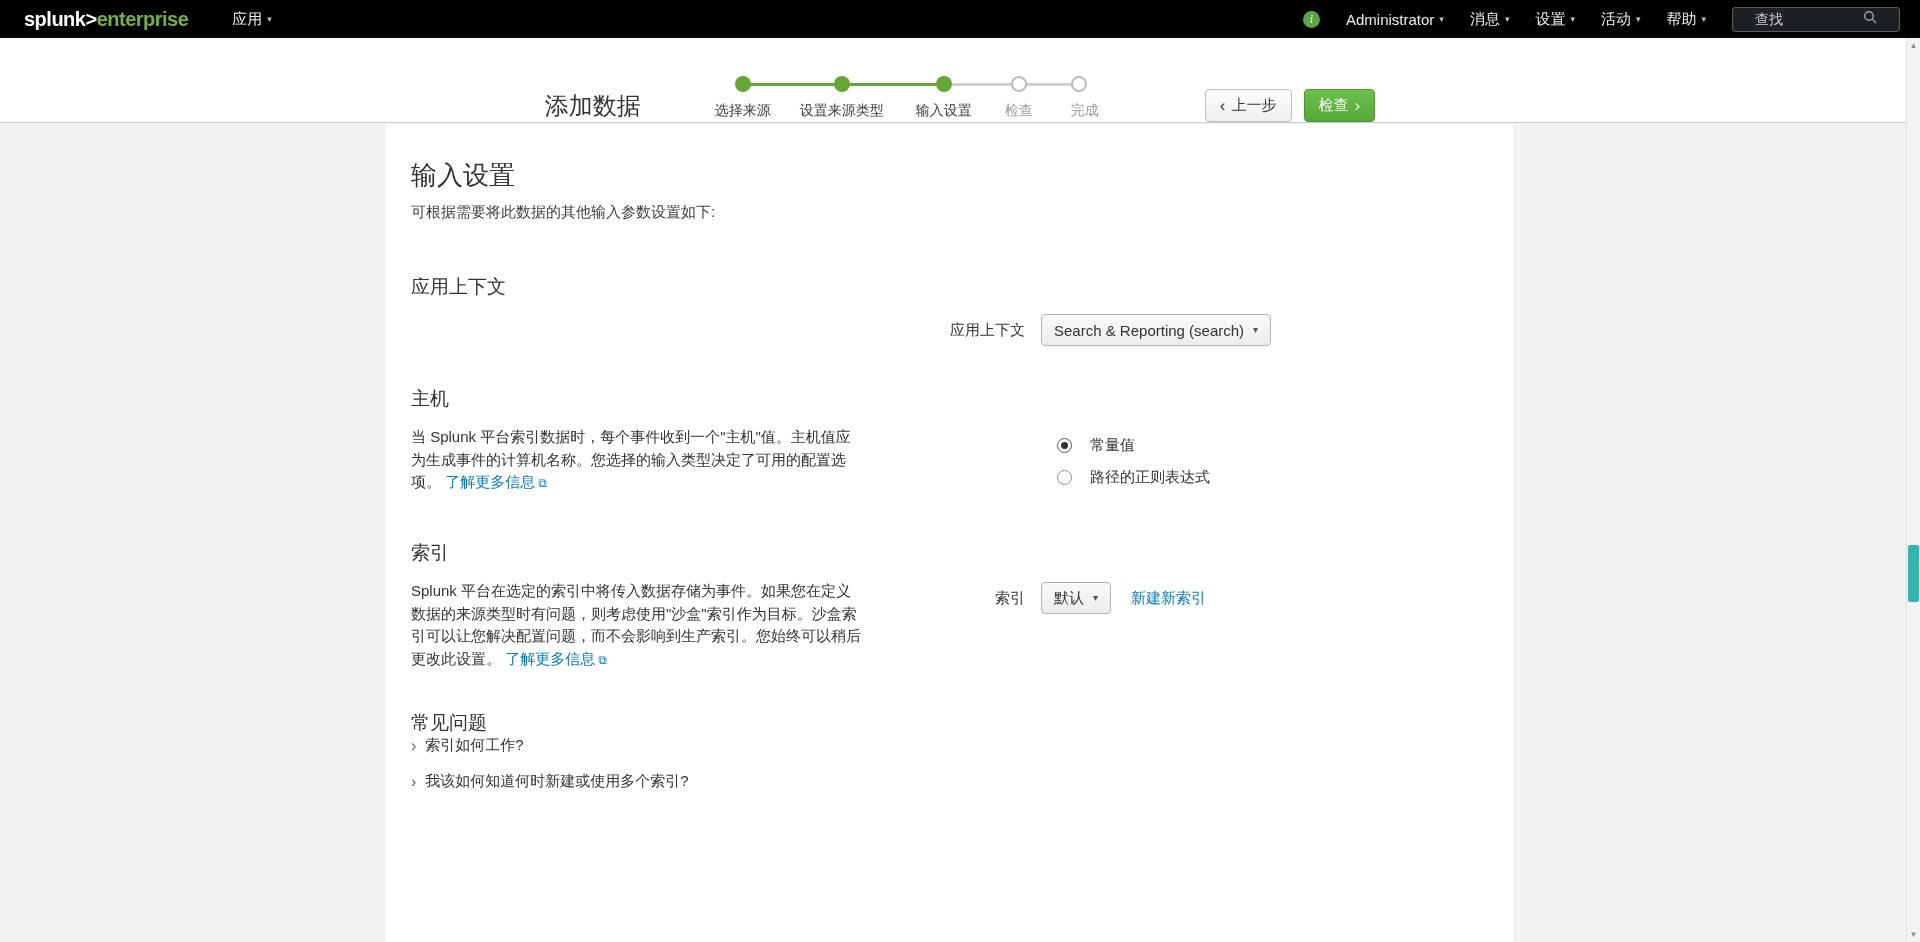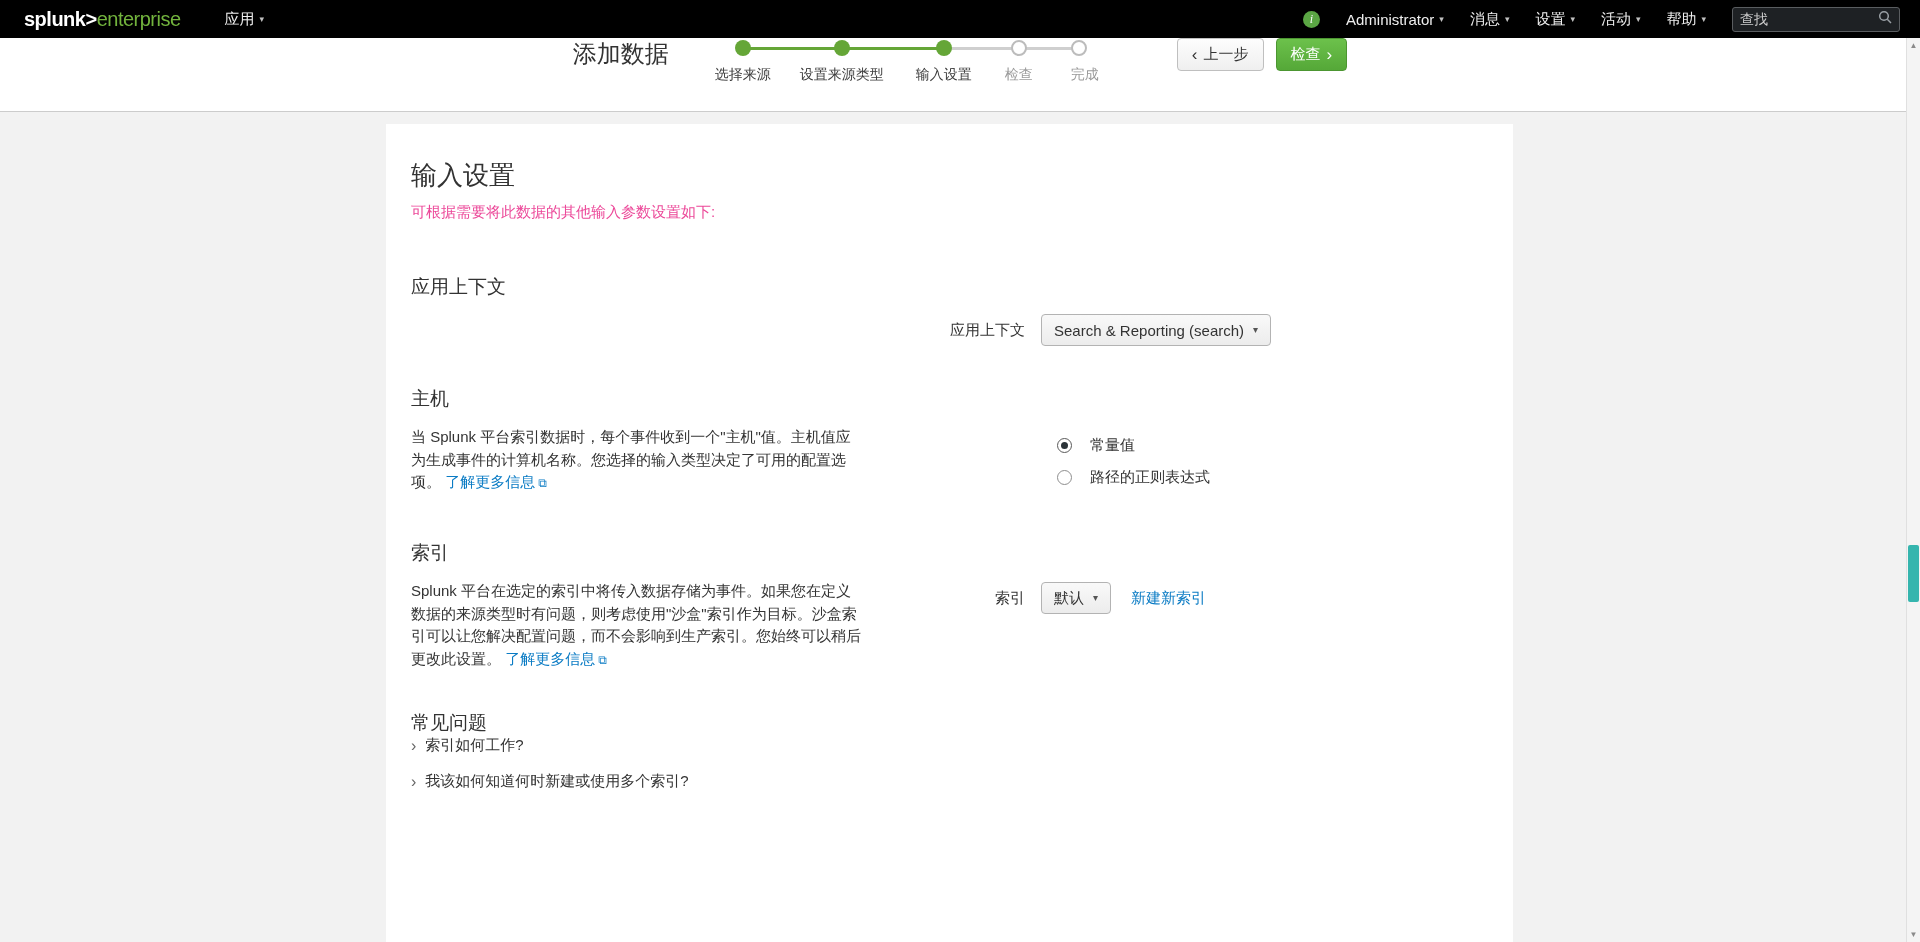--- a/index.html
+++ b/index.html
@@ -12,44 +12,44 @@
     color:#333;
   }
 
   
   .topnav {
     height:38px; background:#000; display:flex; align-items:center;
     padding:0 20px 0 24px; color:#e8e8e8;
   }
   .logo { display:flex; align-items:baseline; font-size:20px; cursor:pointer; }
   .logo-primary { color:#fff; font-weight:bold; letter-spacing:-0.5px; }
-  .logo-secondary { color:#72b33d; font-weight:400; letter-spacing:-0.5px; }
+  .logo-secondary { color:#72b33d; font-weight:700; letter-spacing:-0.5px; }
   .nav-item { display:flex; align-items:center; gap:5px; font-size:15px; color:#eee; cursor:pointer; }
   .menu-app { margin-left:44px; }
   .topnav-right { margin-left:auto; display:flex; align-items:center; gap:26px; }
   .caret { font-size:9px; color:#c0c0c0; line-height:1; }
   .info-badge {
     width:17px; height:17px; border-radius:50%; background:#5ba644; color:#fff;
     display:flex; align-items:center; justify-content:center;
     font-family:"Liberation Serif", serif; font-style:italic; font-size:12px; cursor:pointer;
   }
   .search-box {
     display:flex; align-items:center; width:168px; height:25px;
-    background:#1e2124; border:1px solid #5a5d60; border-radius:3px; padding:0 7px;
+    background:#1e2124; border:1px solid #5a5d60; border-radius:3px; padding:0 22px;
   }
   .search-box input {
     flex:1; background:transparent; border:none; outline:none;
     color:#ddd; font-size:14px; font-family:inherit; min-width:0;
   }
   .search-box input::placeholder { color:#cfcfcf; }
 
   
   .wizard-bar {
-    height:74px; background:#fff; border-bottom:1px solid #ccc;
-    display:flex; align-items:flex-start; justify-content:center; gap:36px;
+    height:85px; background:#fff; border-bottom:1px solid #ccc;
+    display:flex; align-items:flex-end; justify-content:center; gap:64px;
   }
   .wizard-title { font-size:24px; font-weight:400; color:#333; }
   .stepper { position:relative; width:436px; height:48px; }
   .dot { position:absolute; top:2px; width:16px; height:16px; border-radius:50%; z-index:2; }
   .dot[data-state="done"], .dot[data-state="current"] { background:#65a637; }
   .dot[data-state="todo"] { background:#fff; border:2px solid #bcbcbc; }
   .conn { position:absolute; top:9px; height:3px; z-index:1; }
   .conn[data-state="done"] { background:#65a637; }
   .conn[data-state="todo"] { background:#cfcfcf; }
   .d1{left:30px}.d2{left:129px}.d3{left:231px}.d4{left:306px}.d5{left:366px}
@@ -66,21 +66,21 @@
   .btn-back { background:linear-gradient(#fdfdfd,#efefef); border:1px solid #bfbfbf; color:#333; }
   .btn-next { background:linear-gradient(#6cc14b,#55a838); border:1px solid #4c9631; color:#fff; }
 
   
   .main { position:absolute; top:124px; bottom:0; left:0; right:0; background:#f2f2f2; }
   .panel {
     position:absolute; left:386px; width:1127px; top:0; bottom:0; background:#fff;
     padding:34px 40px 0 25px; overflow:hidden;
   }
   .page-title { font-size:26px; font-weight:400; color:#333; margin-bottom:10px; }
-  .page-subtitle { font-size:15px; color:#ec4899; margin-bottom:52px; }
+  .page-subtitle { font-size:15px; color:#404040; margin-bottom:52px; }
 
   .section { display:grid; grid-template-columns:450px 1fr; column-gap:30px; margin-bottom:40px; }
   .sec-heading { font-size:19px; font-weight:400; color:#333; margin-bottom:14px; }
   .desc { font-size:15px; color:#333; line-height:1.5; }
   .link { color:#0a7bc4; text-decoration:none; cursor:pointer; }
   .ext { font-size:12px; margin-left:3px; }
 
   .form-row { display:flex; align-items:center; }
   .form-label { width:150px; text-align:right; padding-right:16px; font-size:15px; color:#333; flex:none; }
   .fc1 { padding-top:40px; }

